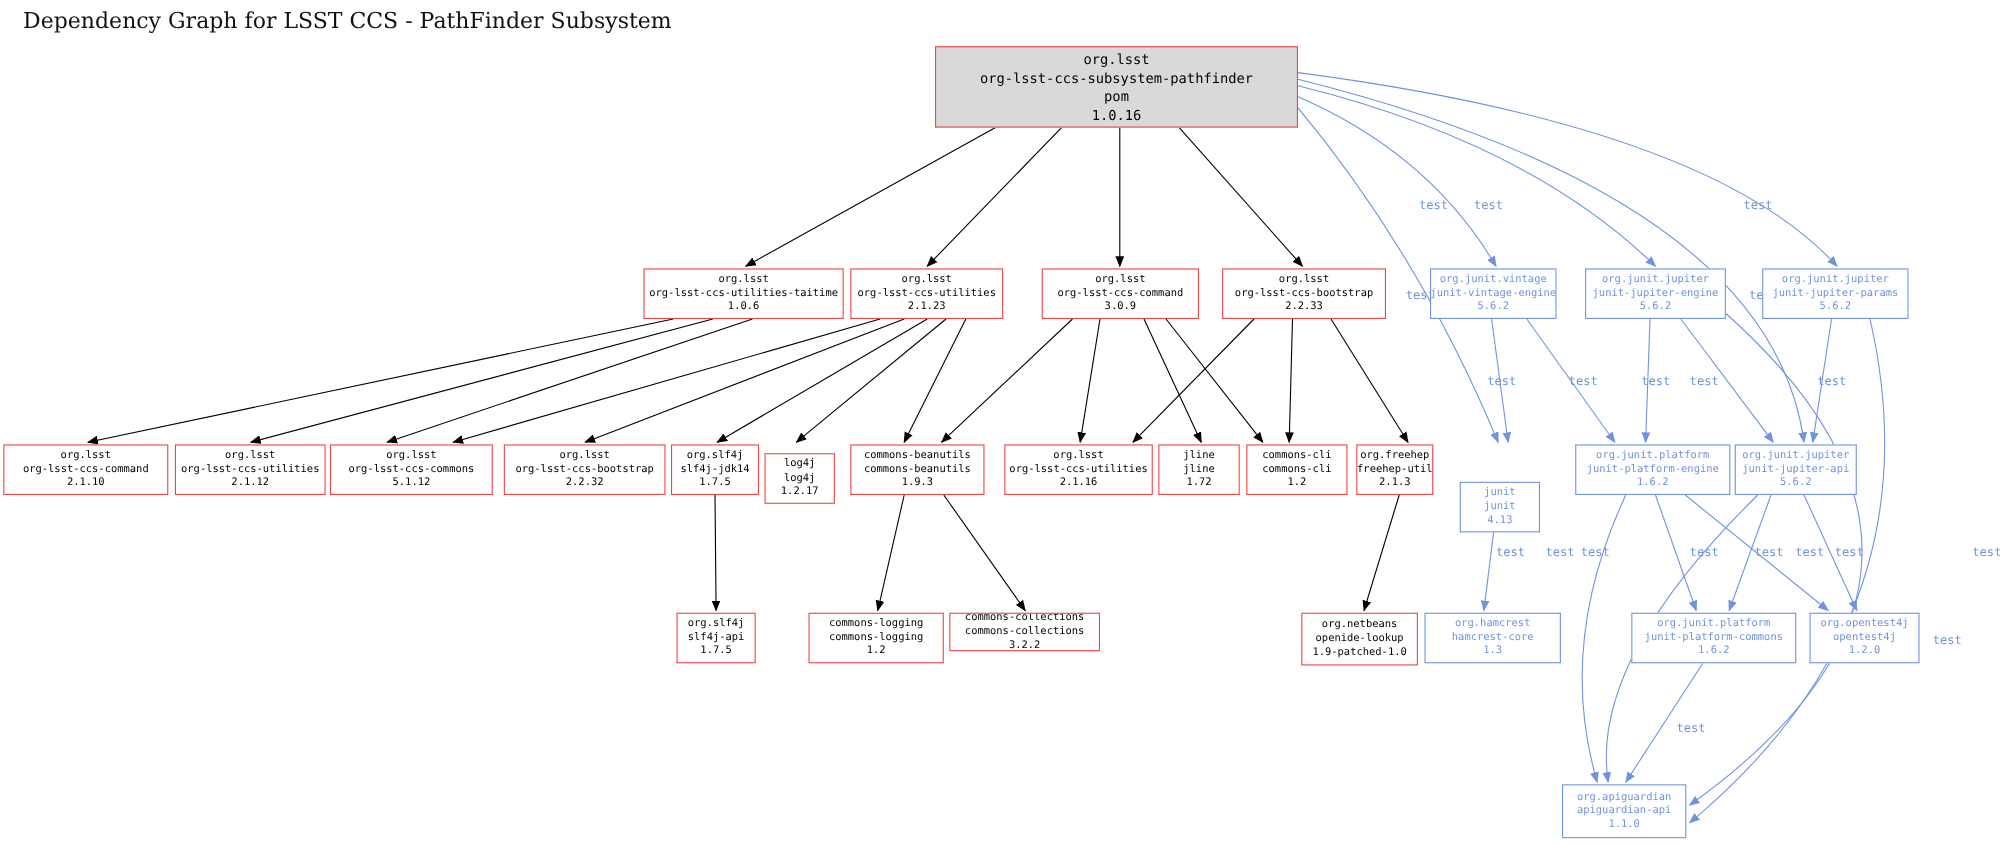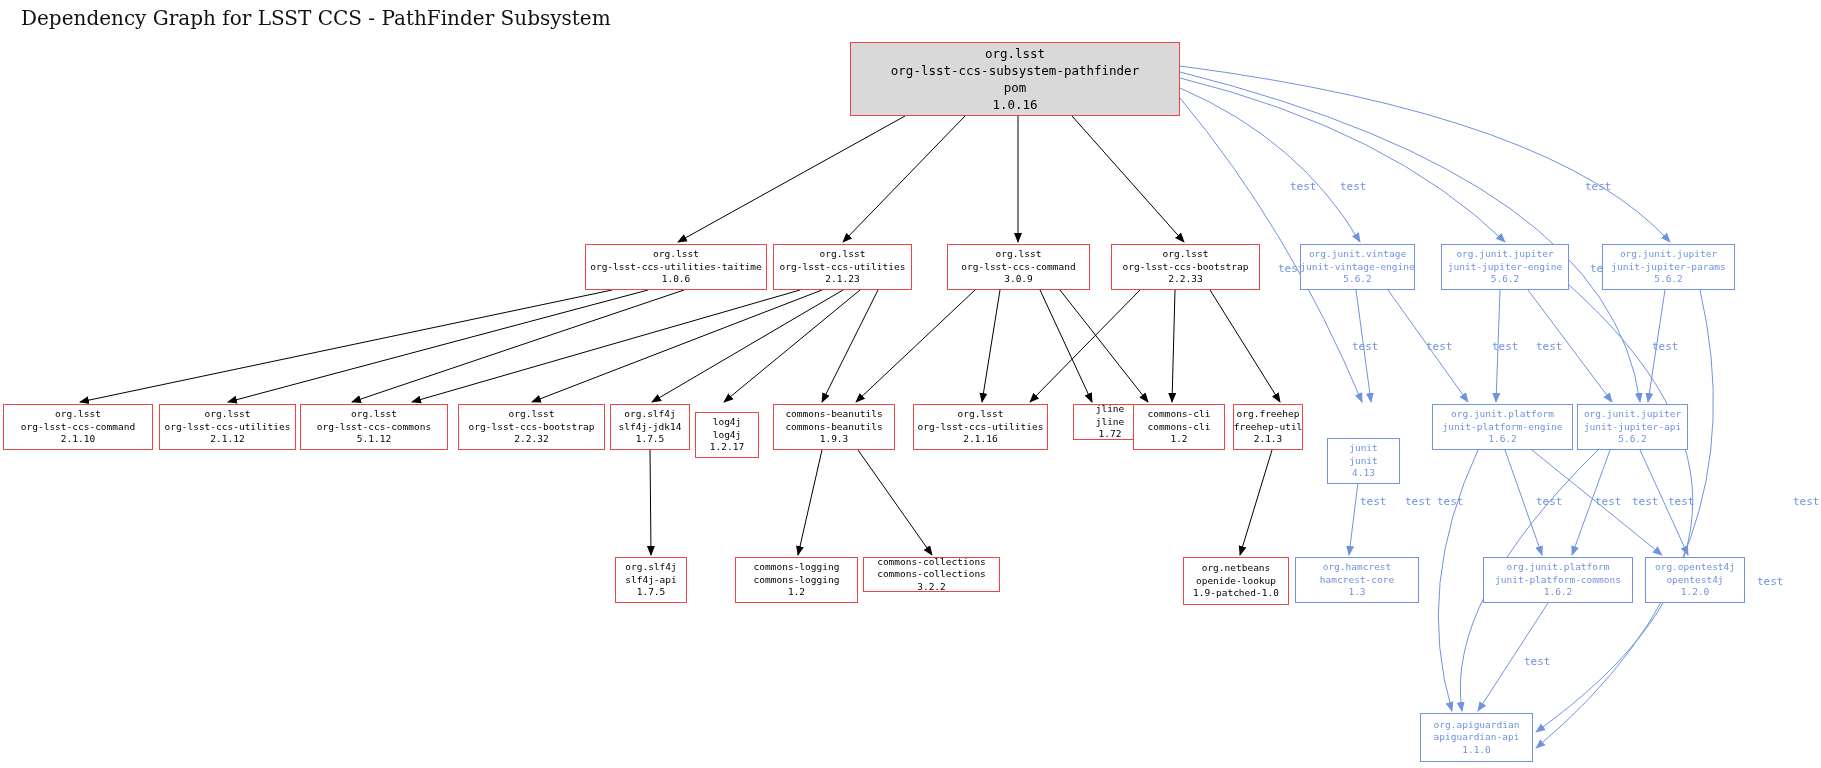--- a/index.html
+++ b/index.html
@@ -173,21 +173,21 @@
       <div class="node" style="left: 773px; top: 404px; width: 122px; height: 46px;">
         <div>commons-beanutils</div>
         <div>commons-beanutils</div>
         <div>1.9.3</div>
       </div>
       <div class="node" style="left: 913px; top: 404px; width: 135px; height: 46px;">
         <div>org.lsst</div>
         <div>org-lsst-ccs-utilities</div>
         <div>2.1.16</div>
       </div>
-      <div class="node" style="left: 1053px; top: 404px; width: 74px; height: 36px; margin-left: 20px;">
+      <div class="node" style="left: 1053px; top: 404px; width: 74px; height: 46px;">
         <div>jline</div>
         <div>jline</div>
         <div>1.72</div>
       </div>
       <div class="node" style="left: 1133px; top: 404px; width: 92px; height: 46px;">
         <div>commons-cli</div>
         <div>commons-cli</div>
         <div>1.2</div>
       </div>
       <div class="node" style="left: 1233px; top: 404px; width: 70px; height: 46px;">

